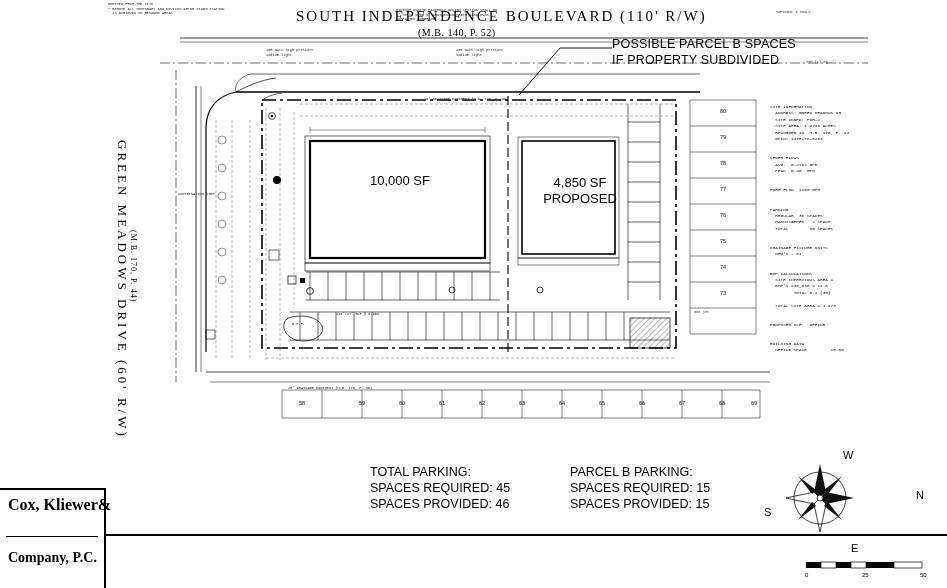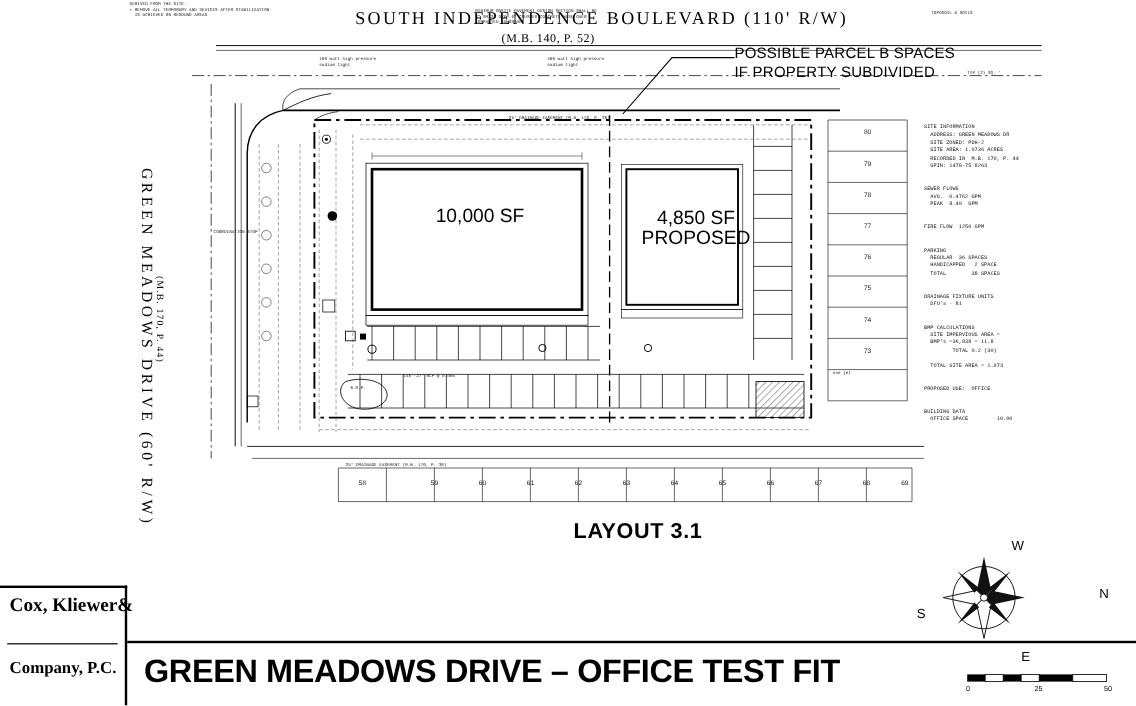--- a/index.html
+++ b/index.html
@@ -64,21 +64,21 @@
     font-size: 8px;
     letter-spacing: 1px;
     white-space: nowrap;
   }
 
   
   #drawing { top: 0; left: 0; width: 947px; height: 430px; }
 
   
   .bldg-label {
-    font-size: 16px;
+    font-size: 13px;
     line-height: 16px;
     text-align: center;
   }
   #bldg-existing-label { top: 173px; left: 330px; width: 140px; }
   #bldg-proposed-label { top: 175px; left: 525px; width: 110px; }
 
   
   .layout-title {
     top: 432px; left: 478px;
     font-size: 18px;
@@ -435,22 +435,27 @@
 
   TOTAL SITE AREA = 1.973
 
 
 PROPOSED USE:  OFFICE
 
 
 BUILDING DATA
   OFFICE SPACE         10.00</div>
 
-  <div class="abs layout-title">LAYOUT 3.1</div>
-
+
+  <div class="abs notes" id="notes-total">TOTAL PARKING:
+SPACES REQUIRED: 45
+SPACES PROVIDED: 46</div>
+  <div class="abs notes" id="notes-parcelb">PARCEL B PARKING:
+SPACES REQUIRED: 15
+SPACES PROVIDED: 15</div>
 
   <svg id="compass" class="abs" viewBox="0 0 120 110">
     <g transform="translate(58,56)">
       <polygon points="0,-34 6,-6 0,0 -6,-6" fill="#111"></polygon>
       <polygon points="0,34 6,6 0,0 -6,6" fill="#fff" stroke="#111" stroke-width="0.8"></polygon>
       <polygon points="34,0 6,6 0,0 6,-6" fill="#111"></polygon>
       <polygon points="-34,0 -6,6 0,0 -6,-6" fill="#fff" stroke="#111" stroke-width="0.8"></polygon>
       <polygon points="-22,-22 -4,-8 -8,-4" fill="#111"></polygon>
       <polygon points="22,-22 8,-4 4,-8" fill="#111"></polygon>
       <polygon points="22,22 4,8 8,4" fill="#111"></polygon>
@@ -474,15 +479,14 @@
   </svg>
   <div class="abs" style="left:805px; top:572px; font-size:6px;">0</div>
   <div class="abs" style="left:862px; top:572px; font-size:6px;">25</div>
   <div class="abs" style="left:920px; top:572px; font-size:6px;">50</div>
 
   <div class="abs" id="bottom-rule"></div>
   <div class="abs" id="logo-box"></div>
   <div class="abs" id="logo-line1">Cox, Kliewer&amp;</div>
   <div class="abs" id="logo-underline"></div>
   <div class="abs" id="logo-line2">Company, P.C.</div>
-  <div class="abs" id="sheet-title">GREEN MEADOWS DRIVE – OFFICE TEST FIT</div>
 
 </div>
 
 </body></html>

